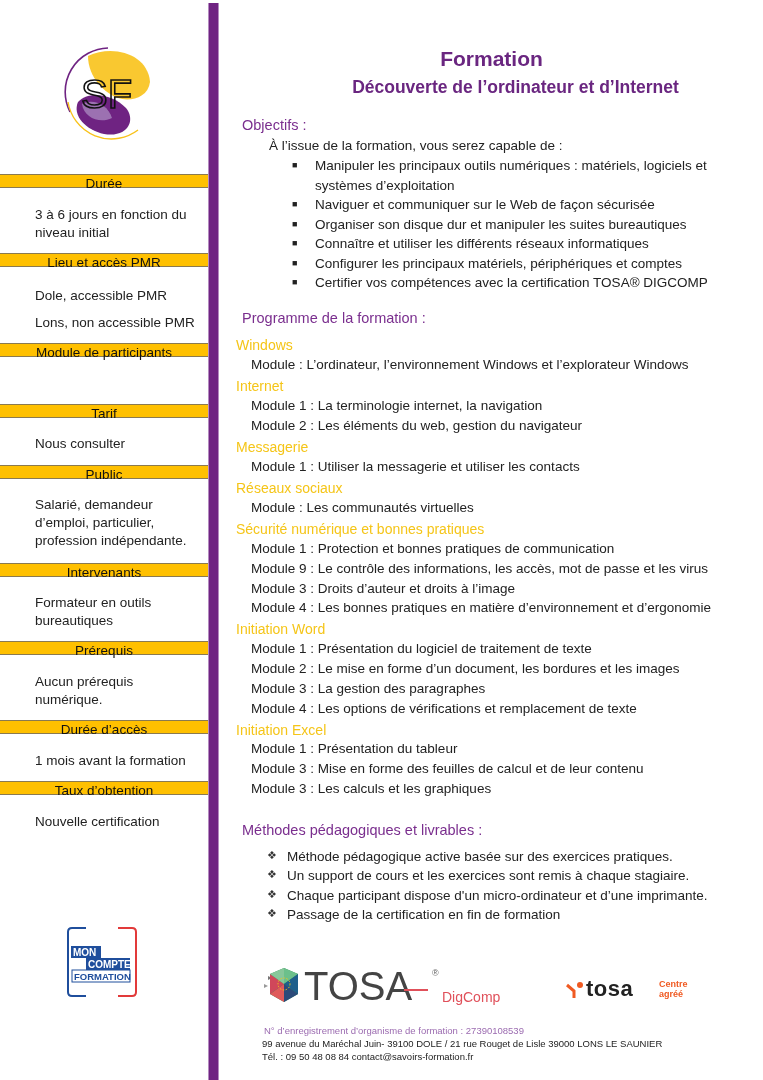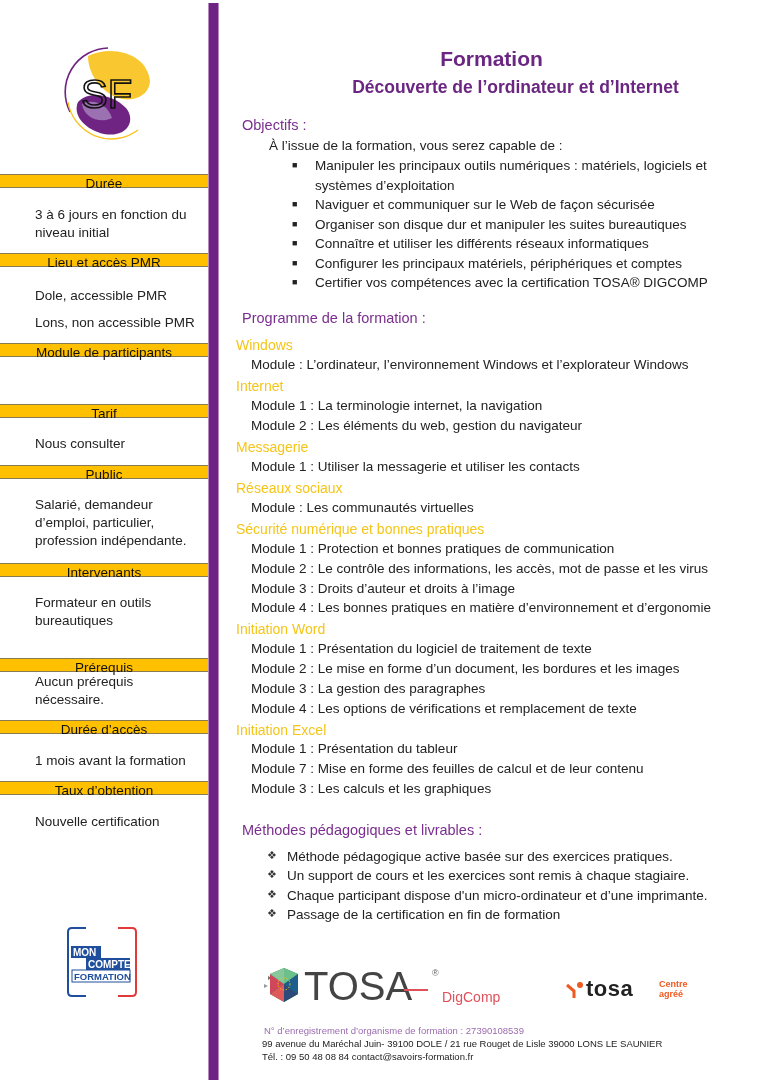--- a/index.html
+++ b/index.html
@@ -66,24 +66,24 @@
     <div>d’emploi, particulier,</div>
     <div>profession indépendante.</div>
   </div>
 
   <div class="sb-head" style="top:563px">Intervenants</div>
   <div class="sb-body" style="top:594px">
     <div>Formateur en outils</div>
     <div>bureautiques</div>
   </div>
 
-  <div class="sb-head" style="top:658px">Prérequis</div>
+  <div class="sb-head" style="top:641px">Prérequis</div>
   <div class="sb-body" style="top:673px">
     <div>Aucun prérequis</div>
-    <div>nécessaire.</div>
+    <div>numérique.</div>
   </div>
 
   <div class="sb-head" style="top:720px">Durée d’accès</div>
   <div class="sb-body" style="top:752px">1 mois avant la formation</div>
 
   <div class="sb-head" style="top:781px">Taux d’obtention</div>
   <div class="sb-body" style="top:813px">Nouvelle certification</div>
 </div>
 
 <svg class="mcf" viewBox="0 0 76 76">
@@ -130,33 +130,33 @@
   <div class="mod" style="top:418px">Module 2 : Les éléments du web, gestion du navigateur</div>
 
   <div class="cat" style="top:439px">Messagerie</div>
   <div class="mod" style="top:459px">Module 1 : Utiliser la messagerie et utiliser les contacts</div>
 
   <div class="cat" style="top:480px">Réseaux sociaux</div>
   <div class="mod" style="top:500px">Module : Les communautés virtuelles</div>
 
   <div class="cat" style="top:521px">Sécurité numérique et bonnes pratiques</div>
   <div class="mod" style="top:541px">Module 1 : Protection et bonnes pratiques de communication</div>
-  <div class="mod" style="top:561px">Module 2 : Le contrôle des informations, les accès, mot de passe et les virus</div>
+  <div class="mod" style="top:561px">Module 9 : Le contrôle des informations, les accès, mot de passe et les virus</div>
   <div class="mod" style="top:581px">Module 3 : Droits d’auteur et droits à l’image</div>
   <div class="mod" style="top:600px">Module 4 : Les bonnes pratiques en matière d’environnement et d’ergonomie</div>
 
   <div class="cat" style="top:621px">Initiation Word</div>
   <div class="mod" style="top:641px">Module 1 : Présentation du logiciel de traitement de texte</div>
   <div class="mod" style="top:661px">Module 2 : Le mise en forme d’un document, les bordures et les images</div>
   <div class="mod" style="top:681px">Module 3 : La gestion des paragraphes</div>
   <div class="mod" style="top:701px">Module 4 : Les options de vérifications et remplacement de texte</div>
 
   <div class="cat" style="top:722px">Initiation Excel</div>
   <div class="mod" style="top:741px">Module 1 : Présentation du tableur</div>
-  <div class="mod" style="top:761px">Module 7 : Mise en forme des feuilles de calcul et de leur contenu</div>
+  <div class="mod" style="top:761px">Module 3 : Mise en forme des feuilles de calcul et de leur contenu</div>
   <div class="mod" style="top:781px">Module 3 : Les calculs et les graphiques</div>
 </div>
 
 <div class="sec" style="top:822px">Méthodes pédagogiques et livrables :</div>
 <div>
   <span class="diamond" style="top:849px">❖</span>
   <div class="txt" style="left:287px; top:847px">Méthode pédagogique active basée sur des exercices pratiques.</div>
   <span class="diamond" style="top:868px">❖</span>
   <div class="txt" style="left:287px; top:866px">Un support de cours et les exercices sont remis à chaque stagiaire.</div>
   <span class="diamond" style="top:888px">❖</span>

